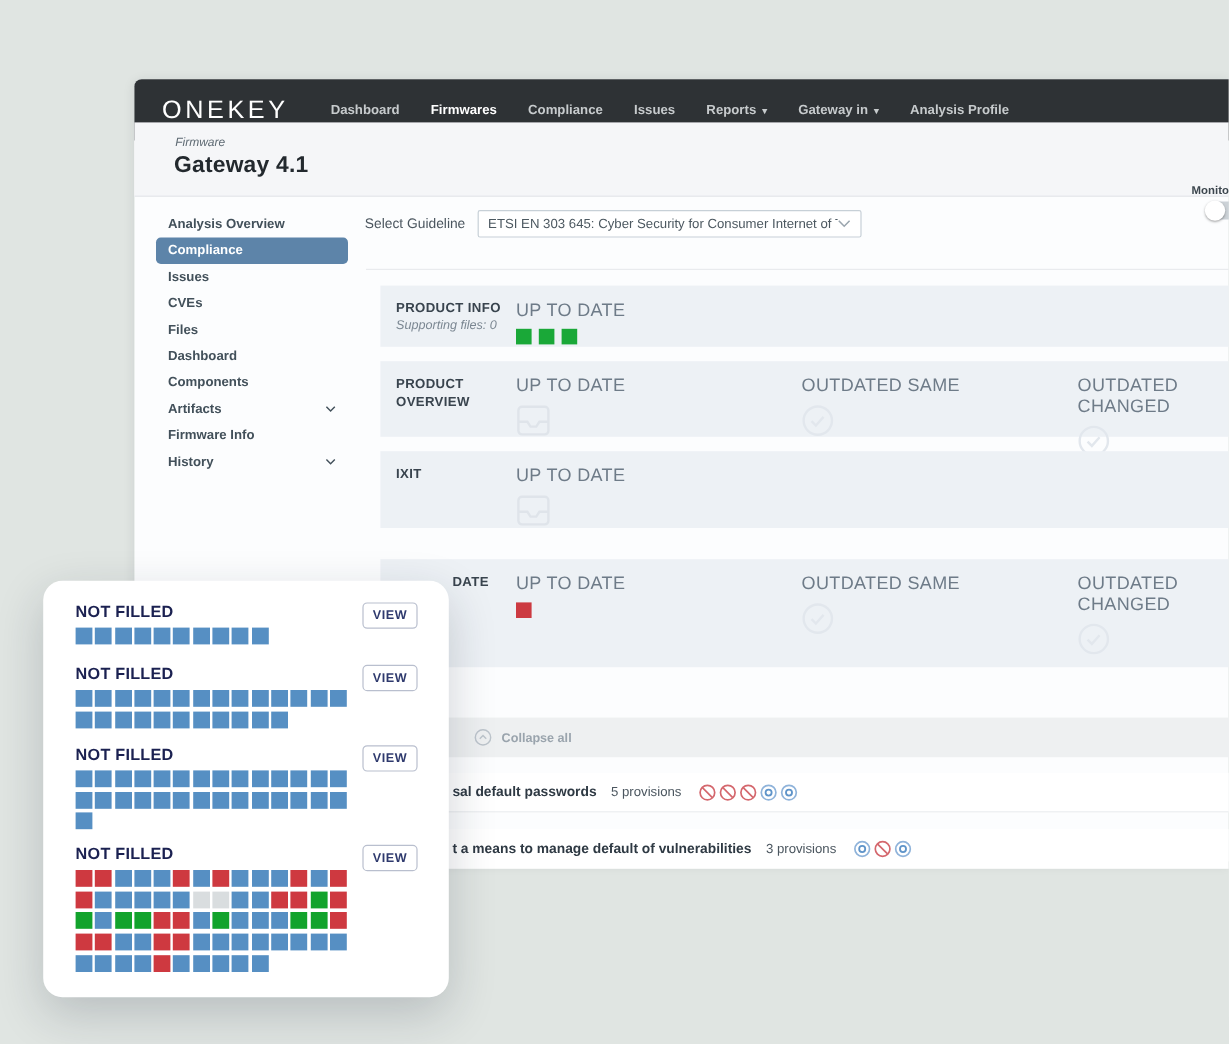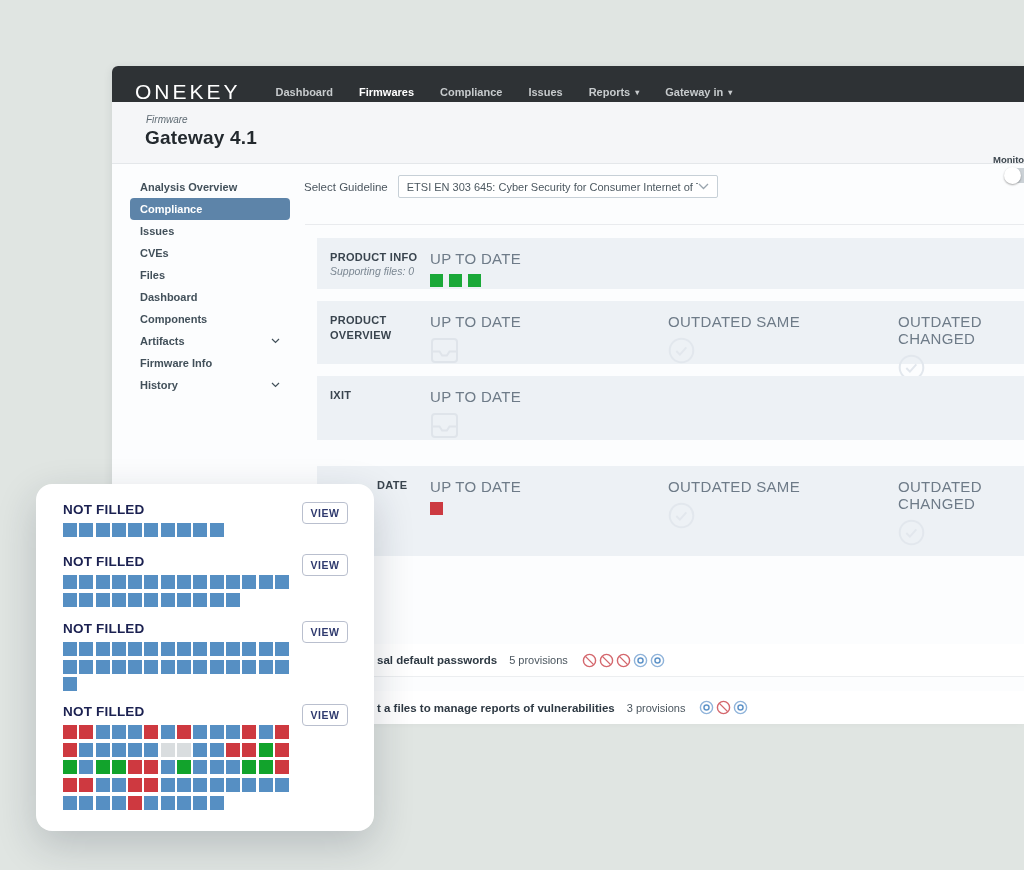--- a/index.html
+++ b/index.html
@@ -104,20 +104,24 @@
           <span>Issues</span>
         </div>
         <div class="nav-item">
           <span>Reports</span>
           <span class="nav-caret">▾</span>
         </div>
         <div class="nav-item">
           <span>Gateway in</span>
           <span class="nav-caret">▾</span>
         </div>
+        <div class="nav-item">
+          <span>Analysis Profile</span>
+          <span class="ent-badge">ENTERPRISE</span>
+        </div>
       </div>
   </div>
 
   <div class="header">
     <div class="eyebrow">Firmware</div>
     <div class="page-title">Gateway 4.1</div>
     <div class="monitor-label">Monitor</div>
     <div class="toggle">
       <div class="knob"></div>
     </div>
@@ -256,20 +260,27 @@
           <div class="col-visual">
             <svg width="27" height="27" viewBox="0 0 27 27">
               <circle cx="13.5" cy="13.5" r="11.8" fill="none" stroke="#e2e7ed" stroke-width="2"></circle>
               <path d="M8.3 14l3.6 3.6 6.4-7.2" fill="none" stroke="#e2e7ed" stroke-width="2"></path>
             </svg>
           </div>
         </div>
       </div>
     </div>
 
+  <div class="collapse-bar">
+    <svg width="15" height="15" viewBox="0 0 15 15">
+        <circle cx="7.5" cy="7.5" r="6.4" fill="none" stroke="#bcc4cb" stroke-width="1.2"></circle>
+        <path d="M4.8 8.6l2.7-2.7 2.7 2.7" fill="none" stroke="#bcc4cb" stroke-width="1.2"></path>
+      </svg>
+    <span class="collapse-label">Collapse all</span>
+  </div>
 
   <div class="prov prov-1">
     <span class="prov-title">sal default passwords</span>
     <span class="prov-count">5 provisions</span>
     <span class="prov-icons">
         <svg width="15" height="15" viewBox="0 0 16 16">
           <circle cx="8" cy="8" r="6.5" fill="none" stroke="#d4676d" stroke-width="1.5"></circle>
           <line x1="3.6" y1="3.6" x2="12.4" y2="12.4" stroke="#d4676d" stroke-width="1.5"></line>
         </svg>
         <svg width="15" height="15" viewBox="0 0 16 16">
@@ -285,21 +296,21 @@
           <circle cx="8" cy="8" r="2.7" fill="none" stroke="#5f94c9" stroke-width="1.6"></circle>
         </svg>
         <svg width="15" height="15" viewBox="0 0 16 16">
           <circle cx="8" cy="8" r="6.5" fill="none" stroke="#8fb3da" stroke-width="1.5"></circle>
           <circle cx="8" cy="8" r="2.7" fill="none" stroke="#5f94c9" stroke-width="1.6"></circle>
         </svg>
       </span>
   </div>
 
   <div class="prov prov-2">
-    <span class="prov-title">t a files to manage reports of vulnerabilities</span>
+    <span class="prov-title">t a means to manage default of vulnerabilities</span>
     <span class="prov-count">3 provisions</span>
     <span class="prov-icons">
         <svg width="15" height="15" viewBox="0 0 16 16">
           <circle cx="8" cy="8" r="6.5" fill="none" stroke="#8fb3da" stroke-width="1.5"></circle>
           <circle cx="8" cy="8" r="2.7" fill="none" stroke="#5f94c9" stroke-width="1.6"></circle>
         </svg>
         <svg width="15" height="15" viewBox="0 0 16 16">
           <circle cx="8" cy="8" r="6.5" fill="none" stroke="#d4676d" stroke-width="1.5"></circle>
           <line x1="3.6" y1="3.6" x2="12.4" y2="12.4" stroke="#d4676d" stroke-width="1.5"></line>
         </svg>

